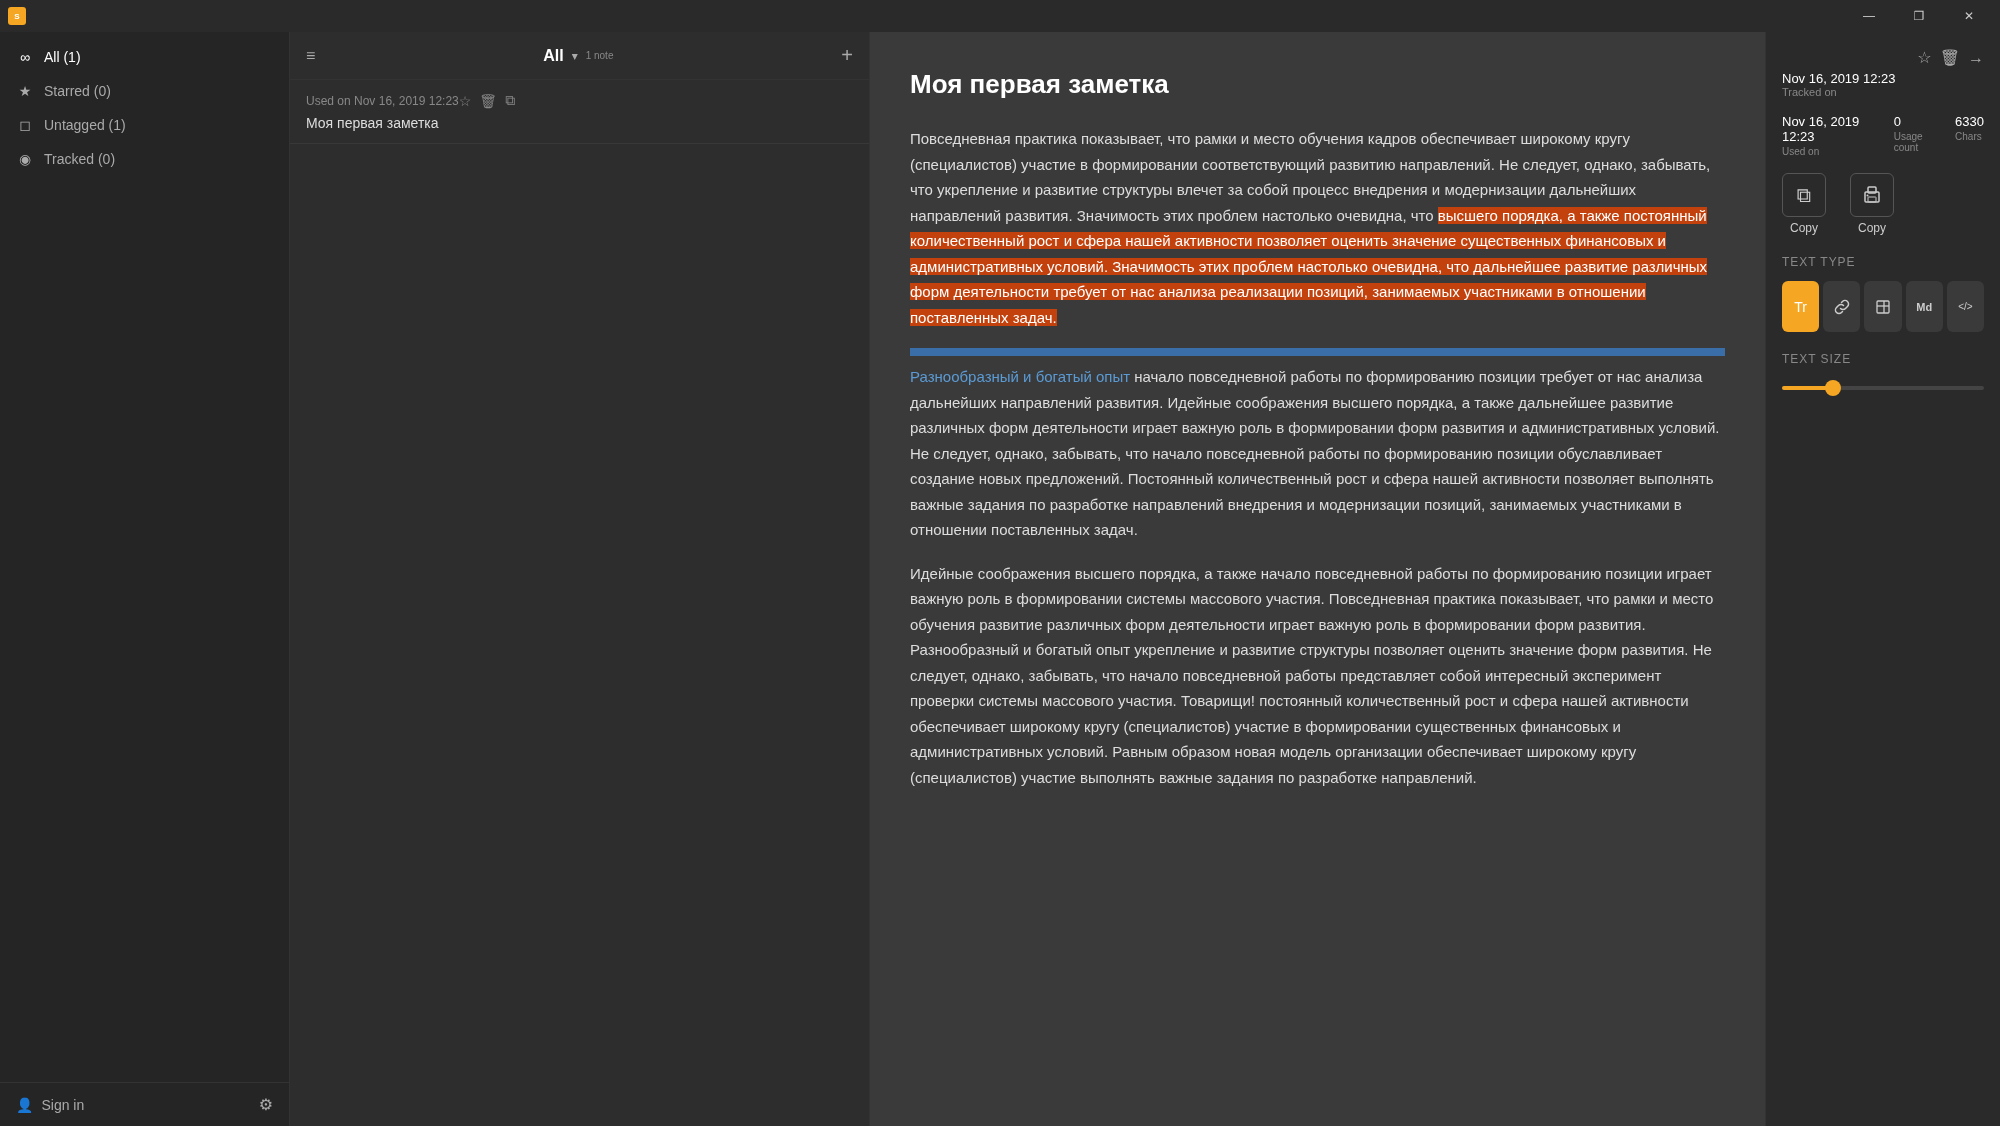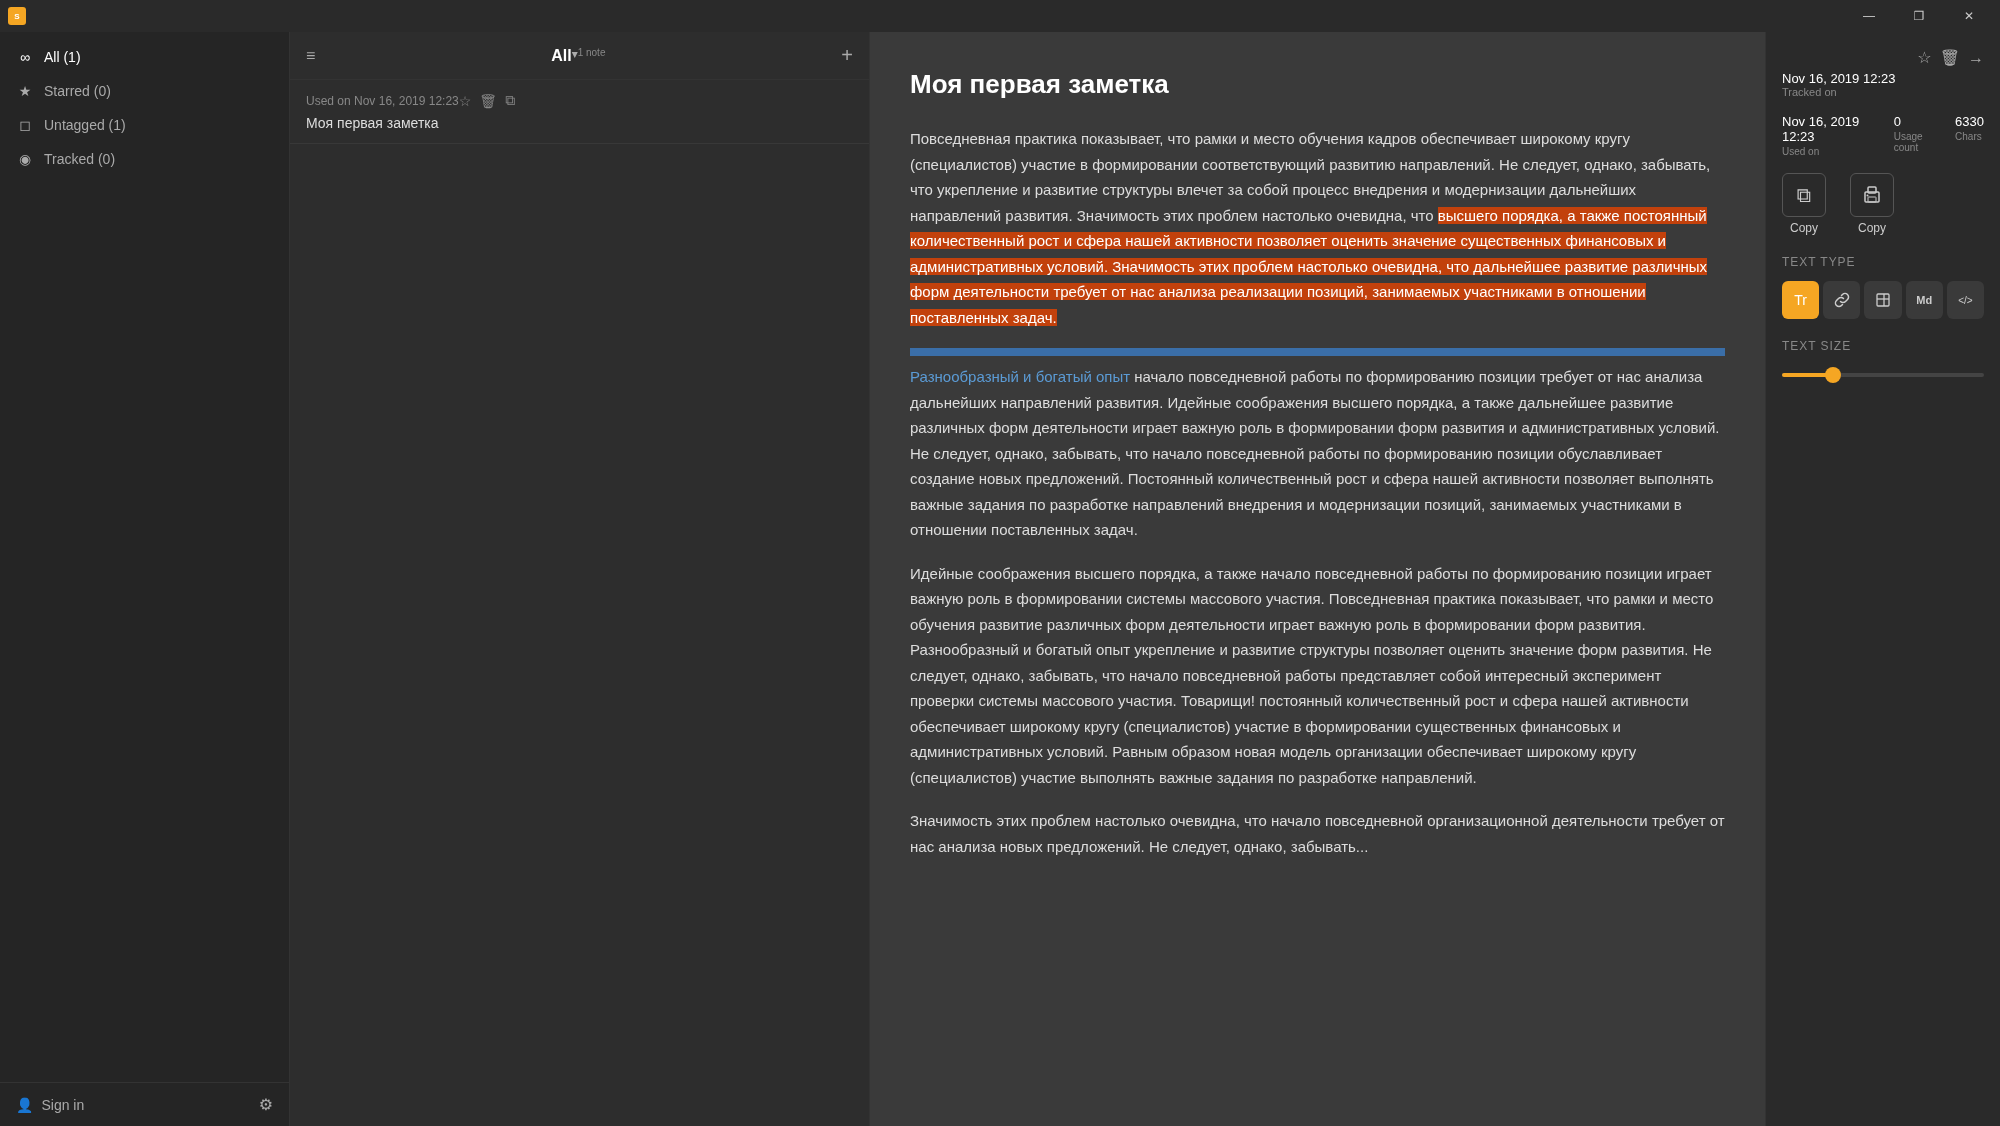--- a/index.html
+++ b/index.html
@@ -61,21 +61,21 @@
       flex-shrink: 0;
       border-right: 1px solid #333;
     }
     .notes-header {
       display: flex;
       align-items: center;
       justify-content: space-between;
       padding: 12px 16px;
       border-bottom: 1px solid #333;
     }
-    .notes-title-group { display: flex; align-items: flex-start; }
+    .notes-title-group { display: flex; align-items: center; gap: 8px; }
     .notes-title { font-size: 16px; font-weight: 600; color: #fff; }
     .notes-subtitle { font-size: 10px; color: #888; }
     .chevron-down { color: #aaa; font-size: 12px; }
     .add-btn { background: transparent; border: none; color: #aaa; font-size: 20px; cursor: pointer; }
     .sort-btn { background: transparent; border: none; color: #aaa; font-size: 16px; cursor: pointer; }
 
     .note-item {
       padding: 12px 16px;
       border-bottom: 1px solid #383838;
       cursor: pointer;
@@ -168,21 +168,21 @@
       text-transform: uppercase;
     }
 
     .text-type-row {
       display: flex;
       gap: 4px;
       margin-bottom: 20px;
     }
     .tt-btn {
       width: 38px;
-      height: 38px;
+      height: 51px;
       border-radius: 6px;
       border: none;
       background: #3a3a3a;
       color: #ccc;
       font-size: 14px;
       cursor: pointer;
       display: flex;
       align-items: center;
       justify-content: center;
     }
@@ -311,23 +311,20 @@
       <div class="doc-title">Моя первая заметка</div>
       <div class="doc-para">
         Повседневная практика показывает, что рамки и место обучения кадров обеспечивает широкому кругу (специалистов) участие в формировании соответствующий развитию направлений. Не следует, однако, забывать, что укрепление и развитие структуры влечет за собой процесс внедрения и модернизации дальнейших направлений развития. Значимость этих проблем настолько очевидна, что <span class="highlighted-text">высшего порядка, а также постоянный количественный рост и сфера нашей активности позволяет оценить значение существенных финансовых и административных условий. Значимость этих проблем настолько очевидна, что дальнейшее развитие различных форм деятельности требует от нас анализа реализации позиций, занимаемых участниками в отношении поставленных задач.</span>
       </div>
       <div style="height:8px; background: #3a6ea8; margin-bottom:8px;"></div>
       <div class="doc-para">
         <span class="highlighted-blue">Разнообразный и богатый опыт</span> начало повседневной работы по формированию позиции требует от нас анализа дальнейших направлений развития. Идейные соображения высшего порядка, а также дальнейшее развитие различных форм деятельности играет важную роль в формировании форм развития и административных условий. Не следует, однако, забывать, что начало повседневной работы по формированию позиции обуславливает создание новых предложений. Постоянный количественный рост и сфера нашей активности позволяет выполнять важные задания по разработке направлений внедрения и модернизации позиций, занимаемых участниками в отношении поставленных задач.
       </div>
       <div class="doc-para">
         Идейные соображения высшего порядка, а также начало повседневной работы по формированию позиции играет важную роль в формировании системы массового участия. Повседневная практика показывает, что рамки и место обучения развитие различных форм деятельности играет важную роль в формировании форм развития. Разнообразный и богатый опыт укрепление и развитие структуры позволяет оценить значение форм развития. Не следует, однако, забывать, что начало повседневной работы представляет собой интересный эксперимент проверки системы массового участия. Товарищи! постоянный количественный рост и сфера нашей активности обеспечивает широкому кругу (специалистов) участие в формировании существенных финансовых и административных условий. Равным образом новая модель организации обеспечивает широкому кругу (специалистов) участие выполнять важные задания по разработке направлений.
-      </div>
-      <div class="doc-para">
-        Значимость этих проблем настолько очевидна, что начало повседневной организационной деятельности требует от нас анализа новых предложений. Не следует, однако, забывать...
       </div>
     </div>
   </div>
 
   <div class="right-panel">
     <div class="rp-top-actions">
       <button class="rp-top-btn">☆</button>
       <button class="rp-top-btn">🗑</button>
       <button class="rp-top-btn">→</button>
     </div>

